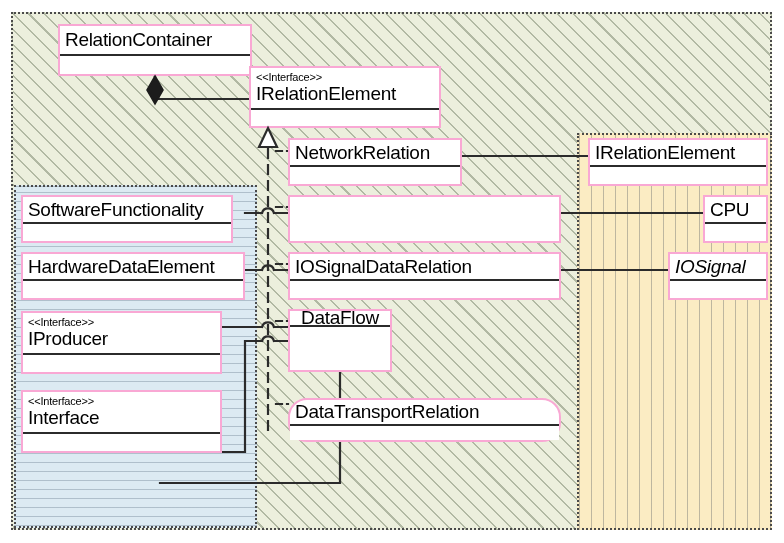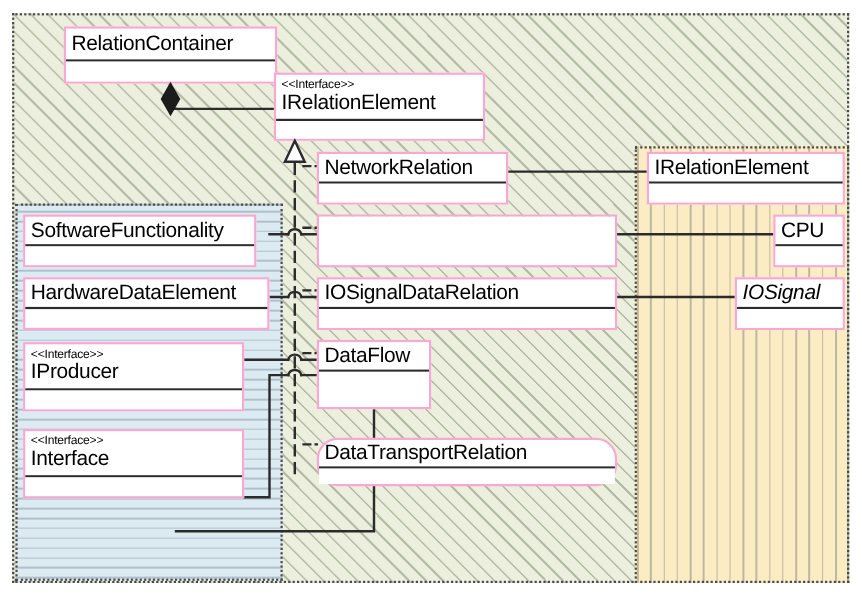--- a/index.html
+++ b/index.html
@@ -134,21 +134,21 @@
   </div>
 
   <div class="uml" style="left:288px;top:252px;width:273px;height:48px;">
     <div class="hdr" style="height:27px;">
       <span class="nm">IOSignalDataRelation</span>
     </div>
     <div class="body"></div>
   </div>
 
   <div class="uml" style="left:288px;top:309px;width:104px;height:63px;">
-    <div class="hdr" style="height:27px;">
+    <div class="hdr" style="height:16px;text-align:center;">
       <span class="nm">DataFlow</span>
     </div>
     <div class="body"></div>
   </div>
 
   <div class="uml" style="left:288px;top:398px;width:273px;height:44px;border-radius:19px;">
     <div class="hdr" style="height:26px;">
       <span class="nm">DataTransportRelation</span>
     </div>
     <div class="body"></div>

